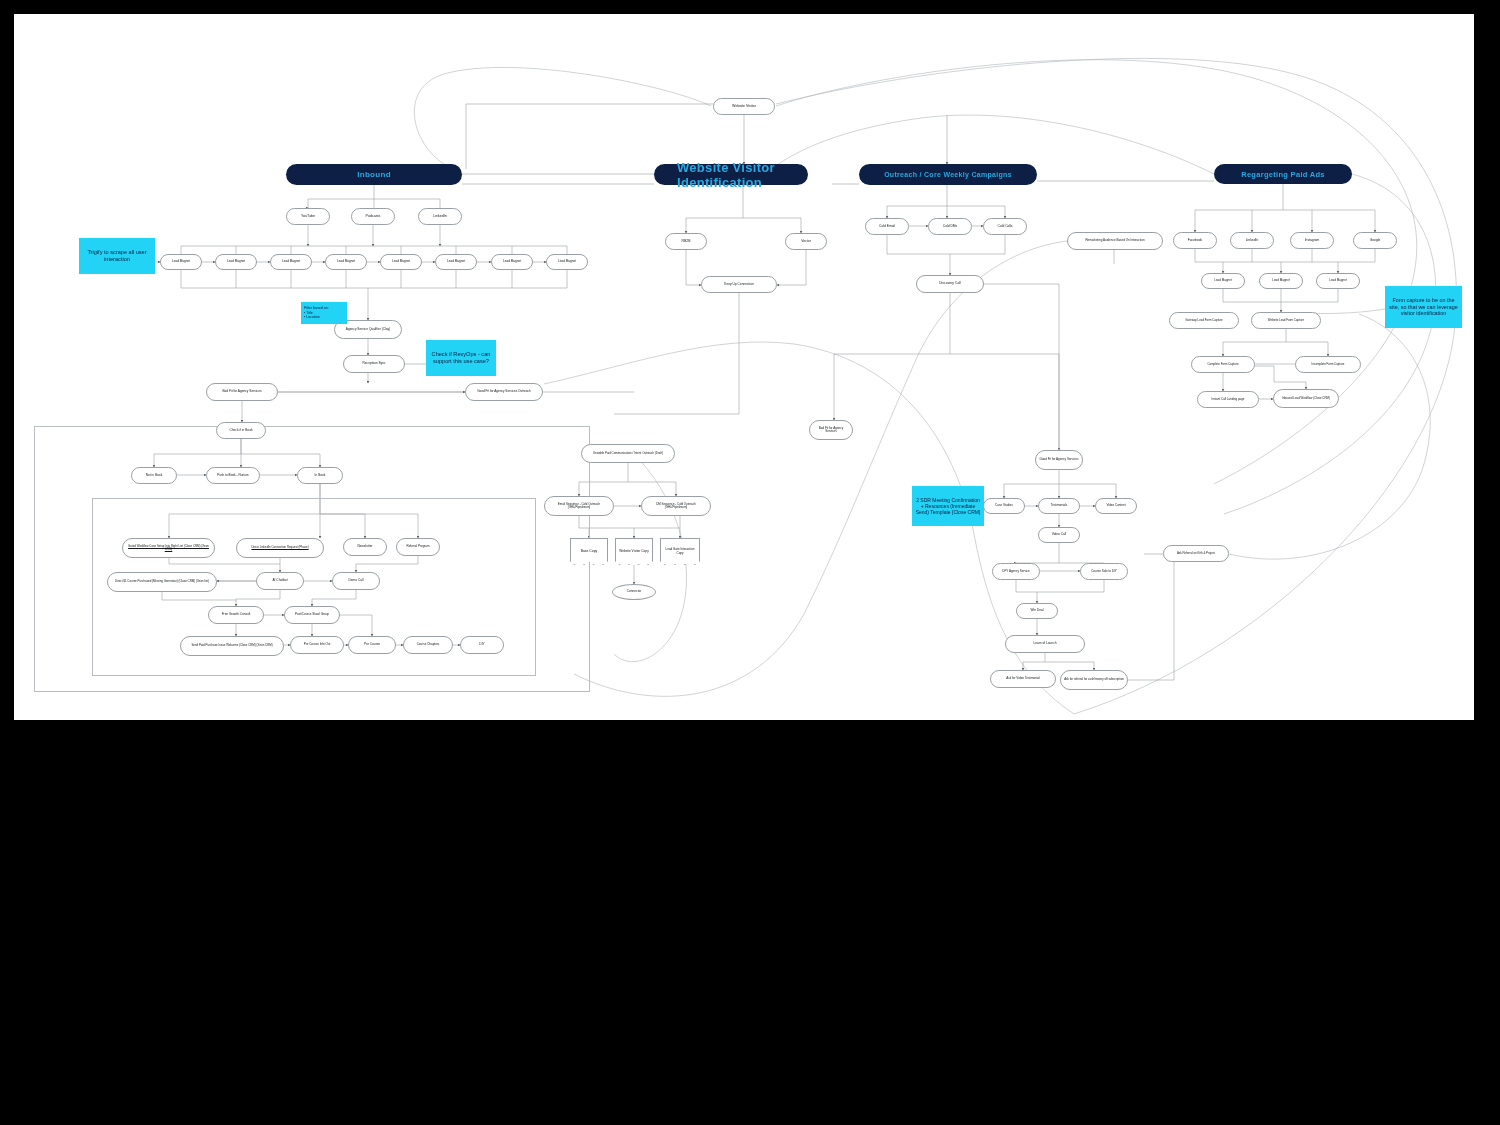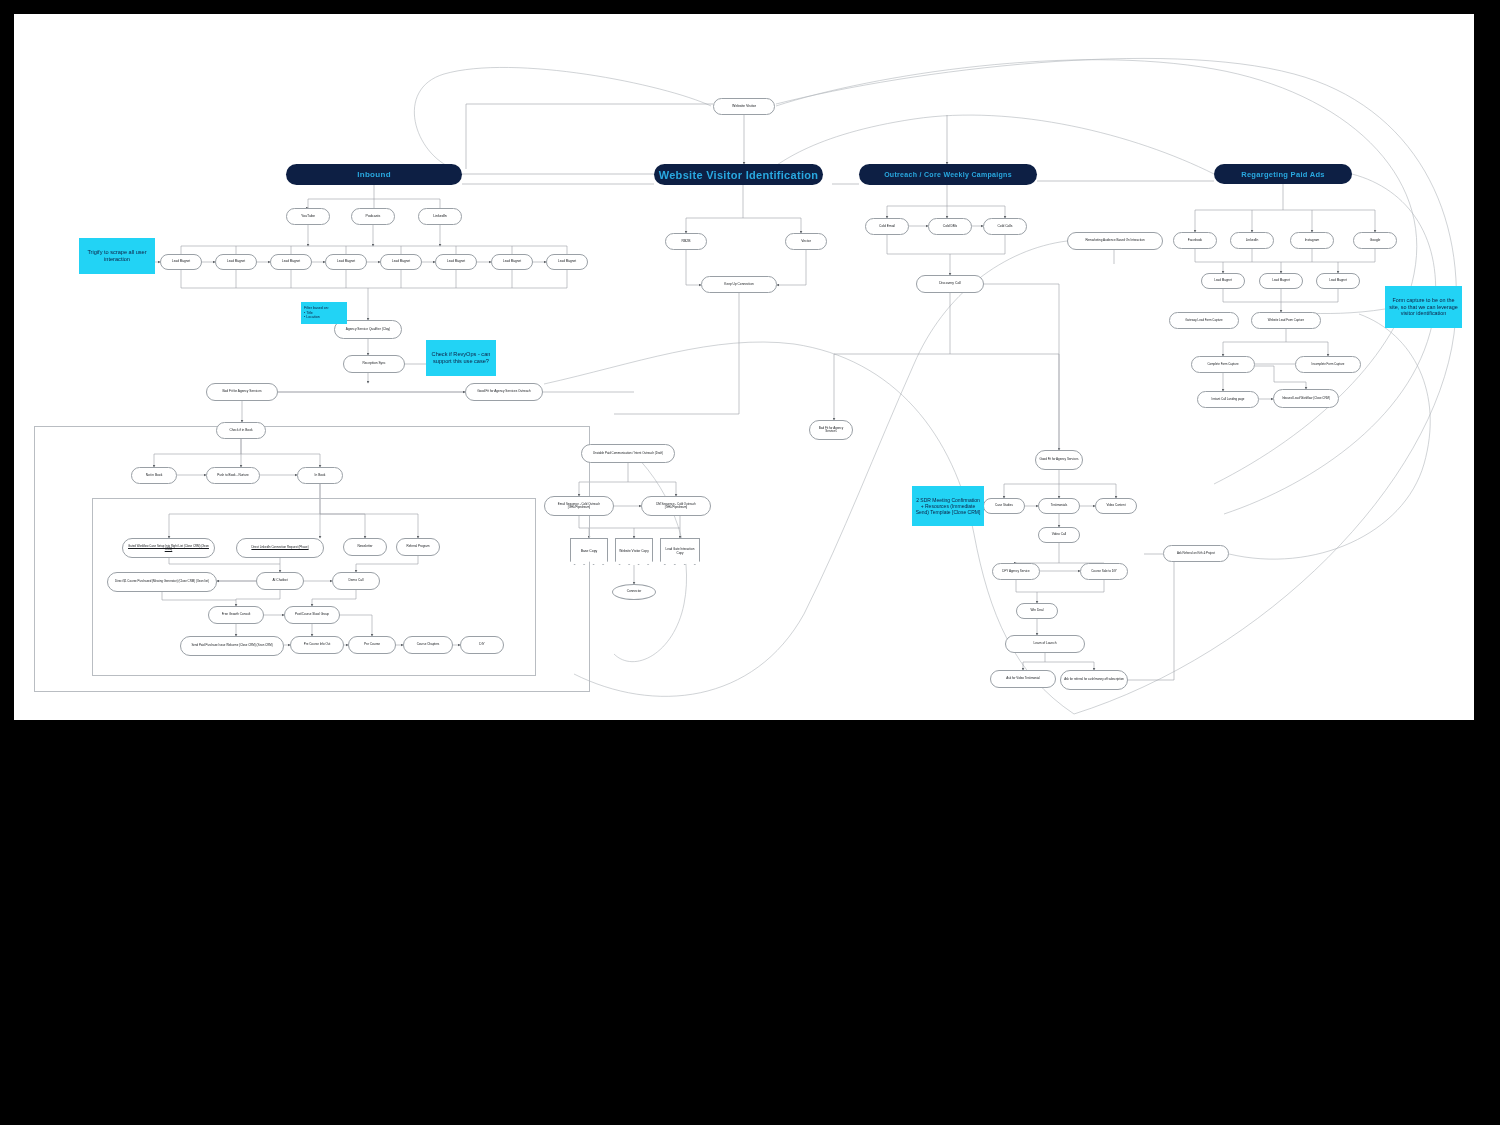--- a/index.html
+++ b/index.html
@@ -201,21 +201,21 @@
 
         <path d="M448,160 L640,160"></path>
         <path d="M448,170 L640,170"></path>
         <path d="M818,170 L845,170"></path>
         <path d="M1023,167 L1200,167"></path>
       </g>
     </svg>
   <div class="grp" style="left: 20px; top: 412px; width: 556px; height: 266px;"></div>
       <div class="grp" style="left: 78px; top: 484px; width: 444px; height: 178px;"></div>
       <div class="hdr" style="left: 272px; top: 150px; width: 176px; height: 21px; font-size: 8px;">Inbound</div>
-      <div class="hdr" style="left: 640px; top: 150px; width: 169px; height: 21px; font-size: 11px;">Website Visitor Identification</div>
+      <div class="hdr" style="left: 640px; top: 150px; width: 154px; height: 21px; font-size: 13px; padding-left: 23px;">Website Visitor Identification</div>
       <div class="hdr" style="left: 845px; top: 150px; width: 178px; height: 21px; font-size: 7px;">Outreach / Core Weekly Campaigns</div>
       <div class="hdr" style="left: 1200px; top: 150px; width: 138px; height: 20px; font-size: 7.5px;">Regargeting Paid Ads</div>
       <div class="node" style="left: 699px; top: 84px; width: 62px; height: 17px; font-size: 3.6px;">
         <span>Website Visitor</span>
       </div>
       <div class="node" style="left: 272px; top: 194px; width: 44px; height: 17px; font-size: 3.6px;">
         <span>YouTube</span>
       </div>
       <div class="node" style="left: 337px; top: 194px; width: 44px; height: 17px; font-size: 3.6px;">
         <span>Podcasts</span>

